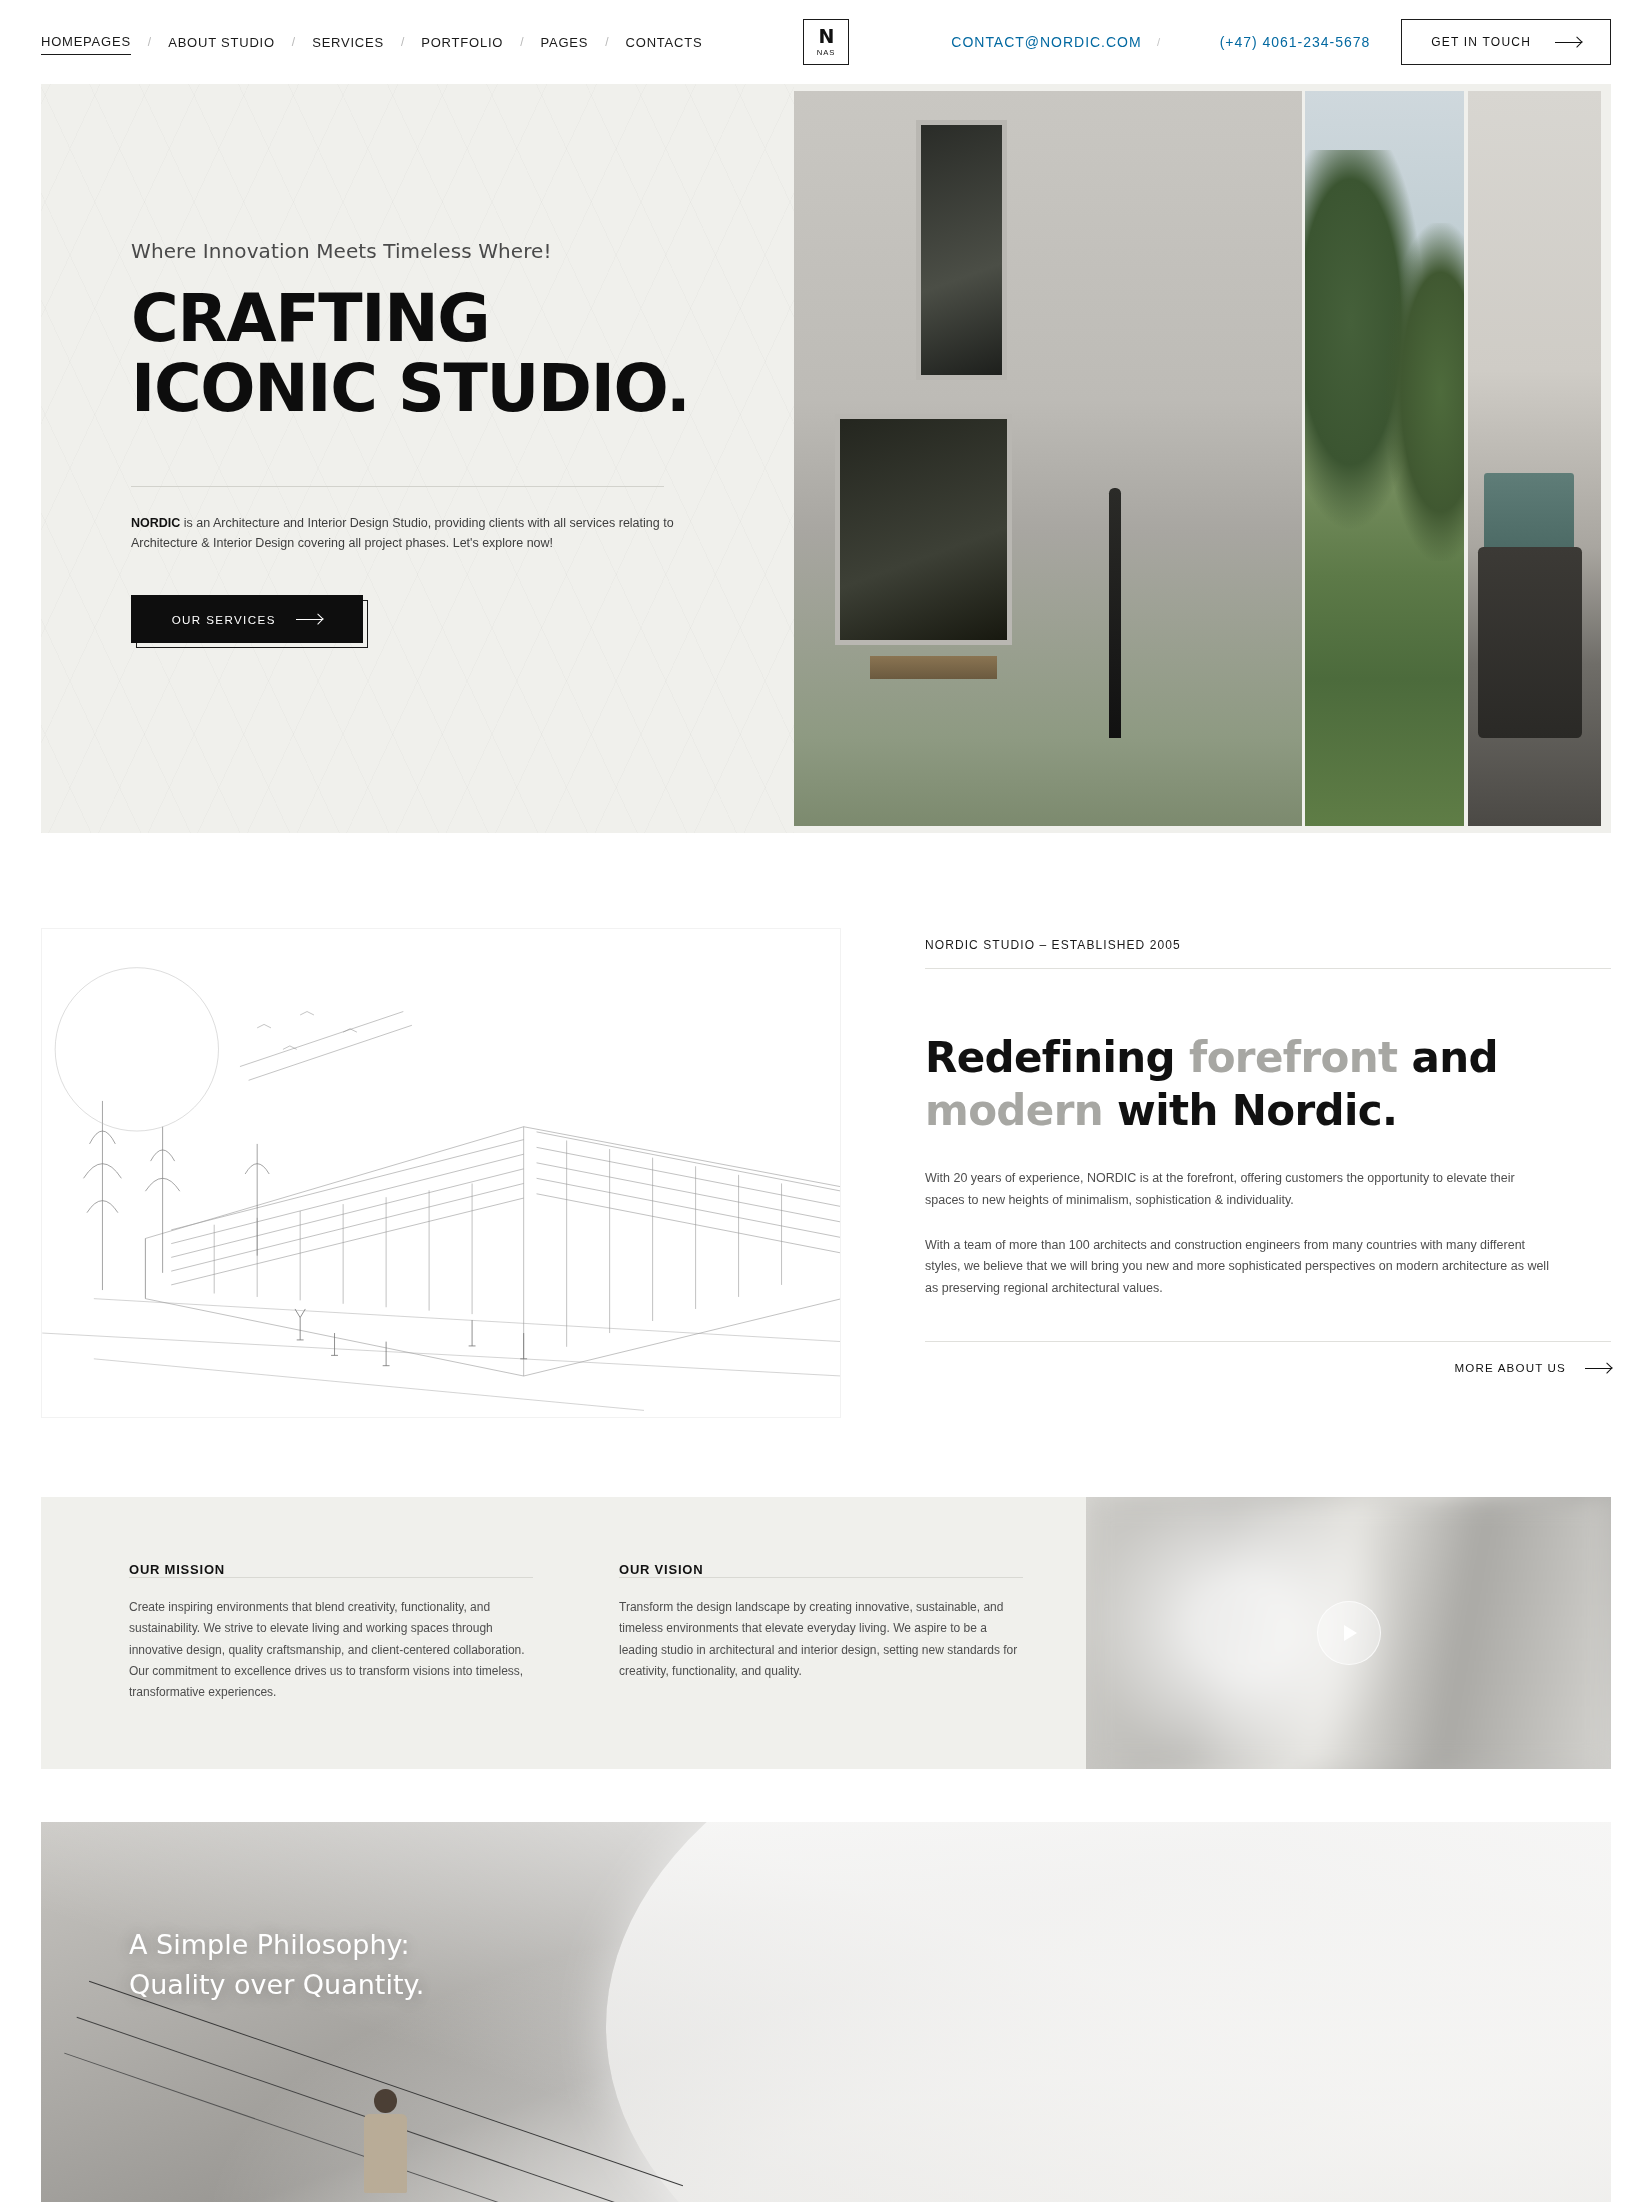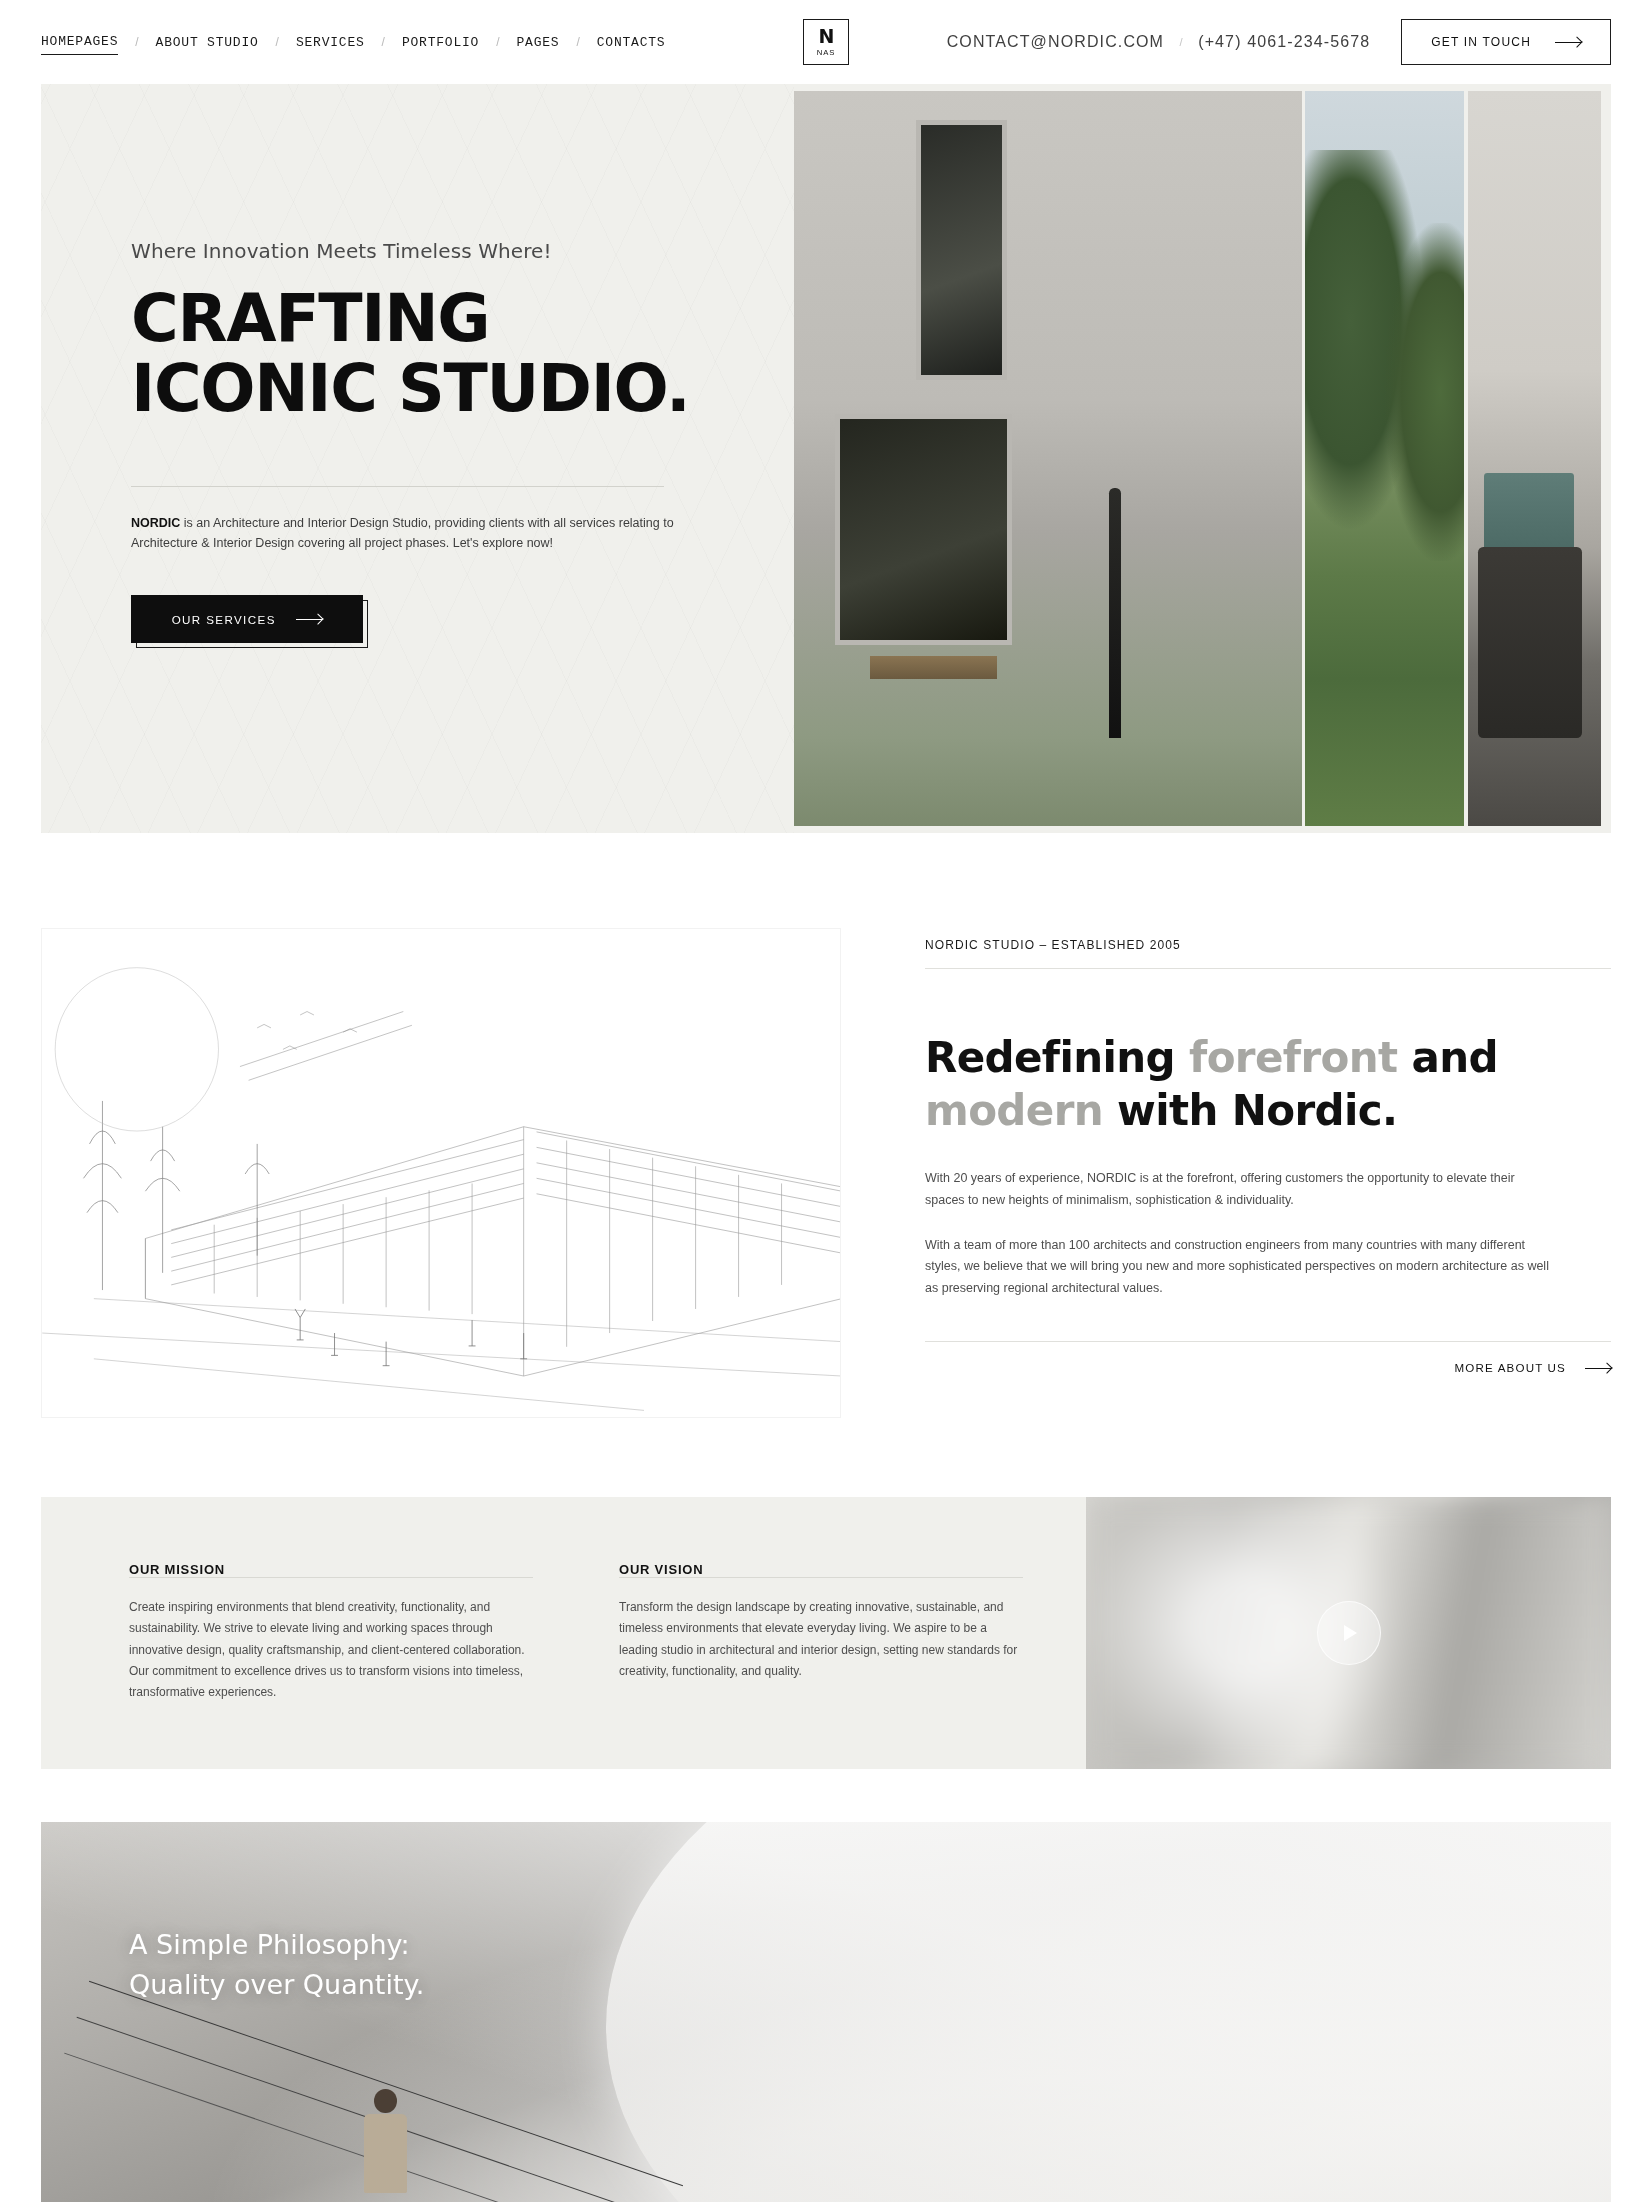--- a/index.html
+++ b/index.html
@@ -26,21 +26,20 @@
     gap: 0px;
     flex: 0 0 auto;
   }
   .nav-item {
     font-size: 13px;
     letter-spacing: 0.06em;
     color: #1a1a1a;
     text-transform: uppercase;
     padding: 5.2px 0;
     cursor: pointer;
-    font-family: Liberation Mono, monospace;
   }
   .nav-item.active {
     border-bottom: 1.3px solid #1a1a1a;
   }
   .nav-sep {
     font-size: 12px;
     color: #b9b9b9;
     padding: 0 17px;
   }
   .logo-wrap {
@@ -69,25 +68,26 @@
     font-size: 7.7px;
     letter-spacing: 0.12em;
     margin-top: 2.6px;
   }
   .header-right {
     margin-left: auto;
     display: flex;
     align-items: center;
   }
   .contact-link {
-    font-size: 16px;
+    font-size: 14px;
     letter-spacing: 0.07em;
-    color: #404040;
+    color: #0369a1;
     text-transform: uppercase;
     cursor: pointer;
+    margin-left: 44px;
   }
   .header-sep { color: #c4c4c4; padding: 0 15.5px; font-size: 11.2px; }
   .cta-btn {
     margin-left: 31px;
     border: 1.1px solid #1d1d1d;
     height: 46px;
     display: flex;
     align-items: center;
     gap: 24px;
     padding: 0 29px;

